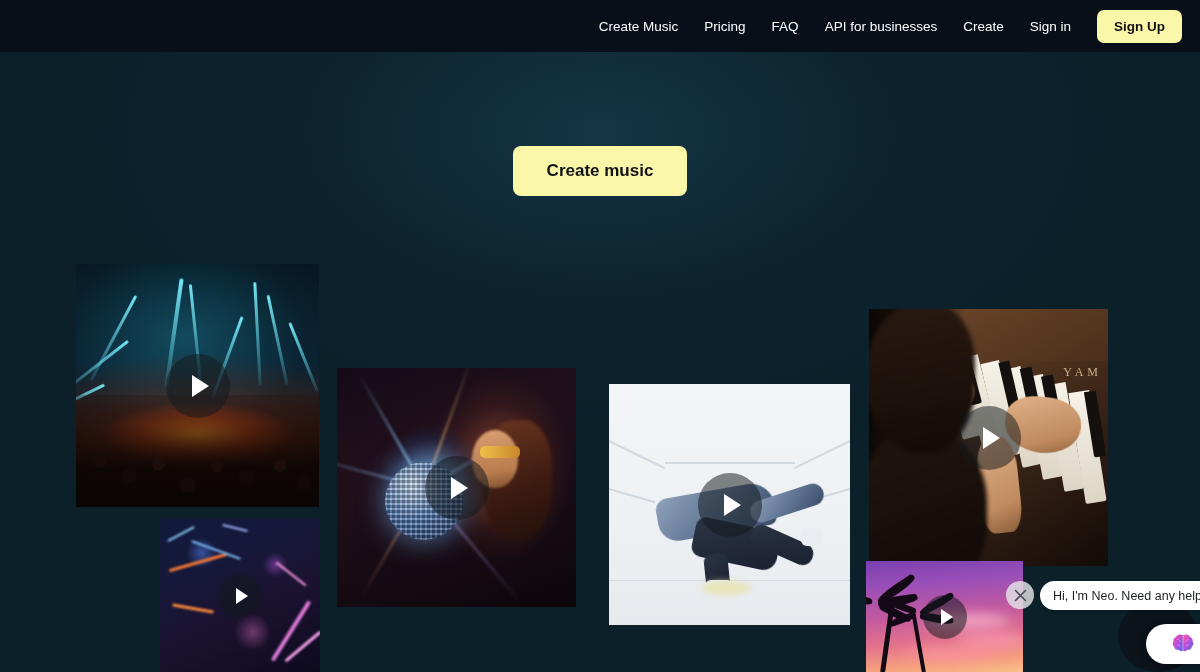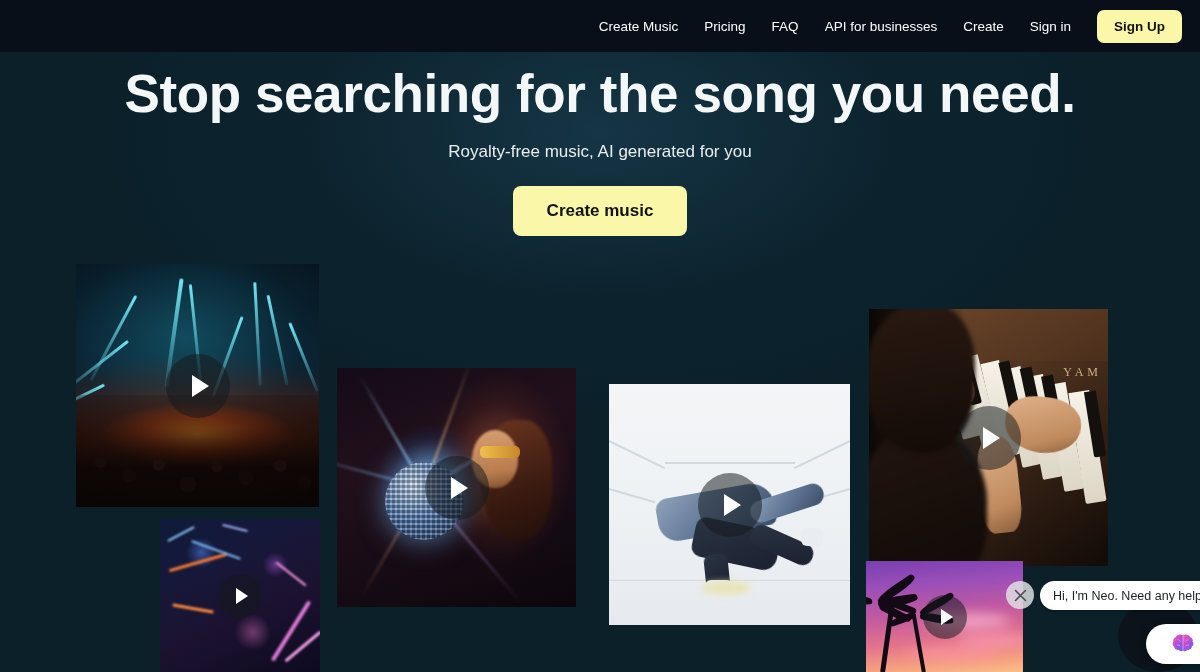--- a/index.html
+++ b/index.html
@@ -383,23 +383,22 @@
       <a href="#">FAQ</a>
       <a href="#">API for businesses</a>
       <a href="#">Create</a>
       <a href="#">Sign in</a>
       <button class="signup-btn">Sign Up</button>
     </nav>
   </header>
 
   <section class="hero">
     <h1>
-      <span>Stop searching for the song you need.</span><br>
+      <br>
     </h1>
-    <div class="subtitle">Royalty-free music, AI generated for you</div>
     <div class="cta-wrap">
       <button class="cta-btn">Create music</button>
     </div>
   </section>
 
   <div class="gallery">
 
     <div class="card" style="left:76px; top:264px; width:243px; height:243px;">
       <div class="art art-concert">
         <div class="beam" style="left:36px; top:26px; width:3px; height:96px; transform:rotate(28deg);"></div>

